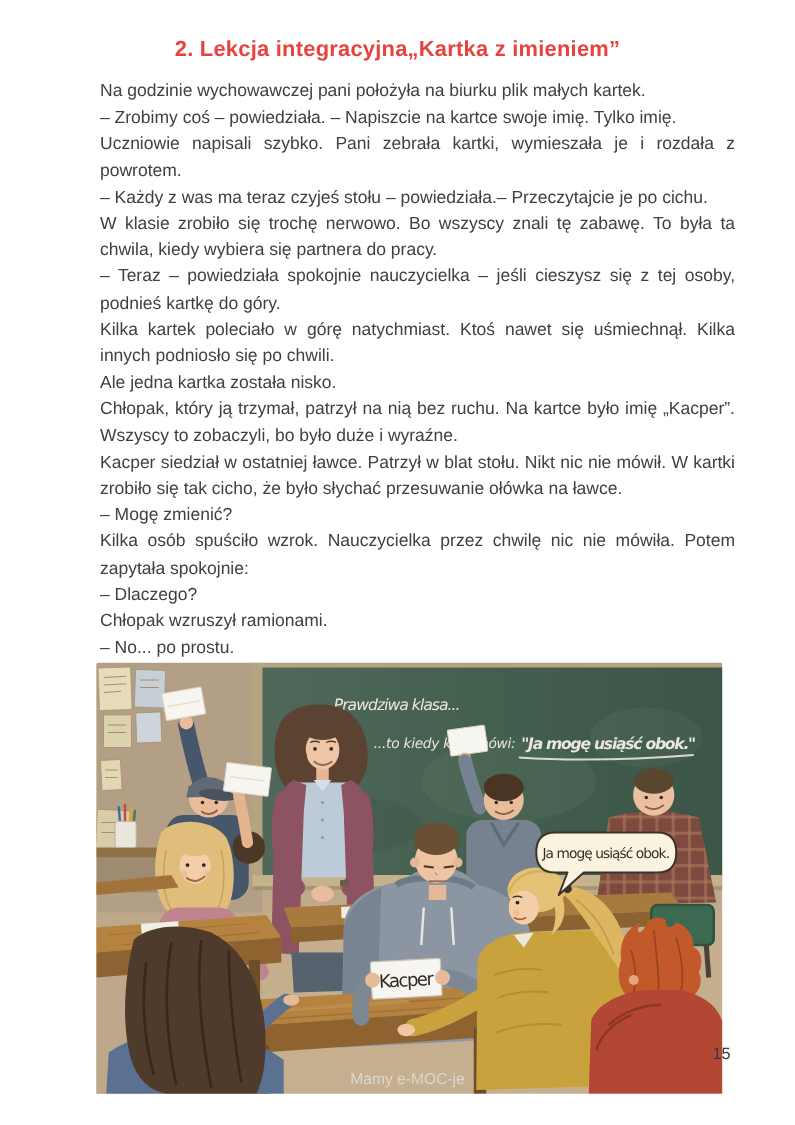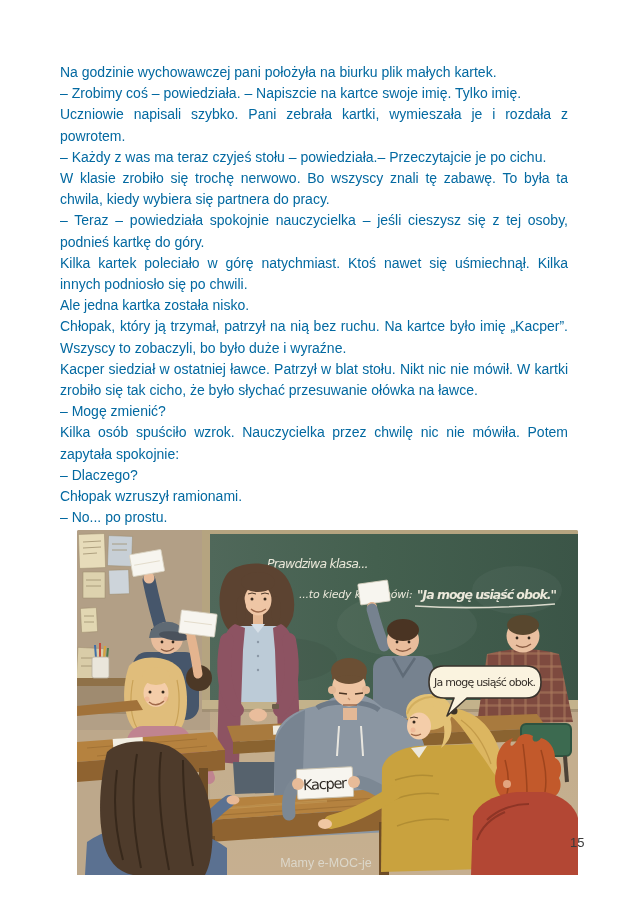--- a/index.html
+++ b/index.html
@@ -6,38 +6,39 @@
   .page{
     position:relative;width:636px;height:900px;background:#ffffff;
     font-family:"Liberation Sans",sans-serif;overflow:hidden;
   }
   .title{
     position:absolute;top:29px;left:0;width:636px;margin:0;
     text-align:center;font-size:17.5px;font-weight:700;color:#e8423c;
     letter-spacing:.2px;
   }
   .story{
-    position:absolute;top:62px;left:60px;width:508px;
-    color:#0369a1;font-size:14px;line-height:21.2px;text-align:justify;
+    position:absolute;top:62px;left:80px;width:508px;
+    color:#404040;font-size:14px;line-height:21.2px;text-align:justify;
   }
   .story p{margin:0;}
   .illustration{
     position:absolute;left:77px;top:530px;width:501px;height:355px;margin:0;
     border-radius:2px;overflow:hidden;
   }
   .illustration svg{display:block;}
   .pagenum{
     position:absolute;left:570px;top:835px;font-size:13px;color:#3a3a3a;
   }
 </style>
 </head>
 <body>
 
 <div class="page">
 
+  <h1 class="title">2. Lekcja integracyjna„Kartka z imieniem”</h1>
 
   <div class="story">
       <p>Na godzinie wychowawczej pani położyła na biurku plik małych kartek.</p>
       <p>– Zrobimy coś – powiedziała. – Napiszcie na kartce swoje imię. Tylko imię.</p>
       <p>Uczniowie napisali szybko. Pani zebrała kartki, wymieszała je i rozdała z powrotem.</p>
       <p>– Każdy z was ma teraz czyjeś stołu – powiedziała.– Przeczytajcie je po cichu.</p>
       <p>W klasie zrobiło się trochę nerwowo. Bo wszyscy znali tę zabawę. To była ta chwila, kiedy wybiera się partnera do pracy.</p>
       <p>– Teraz – powiedziała spokojnie nauczycielka – jeśli cieszysz się z tej osoby, podnieś kartkę do góry.</p>
       <p>Kilka kartek poleciało w górę natychmiast. Ktoś nawet się uśmiechnął. Kilka innych podniosło się po chwili.</p>
       <p>Ale jedna kartka została nisko.</p>

